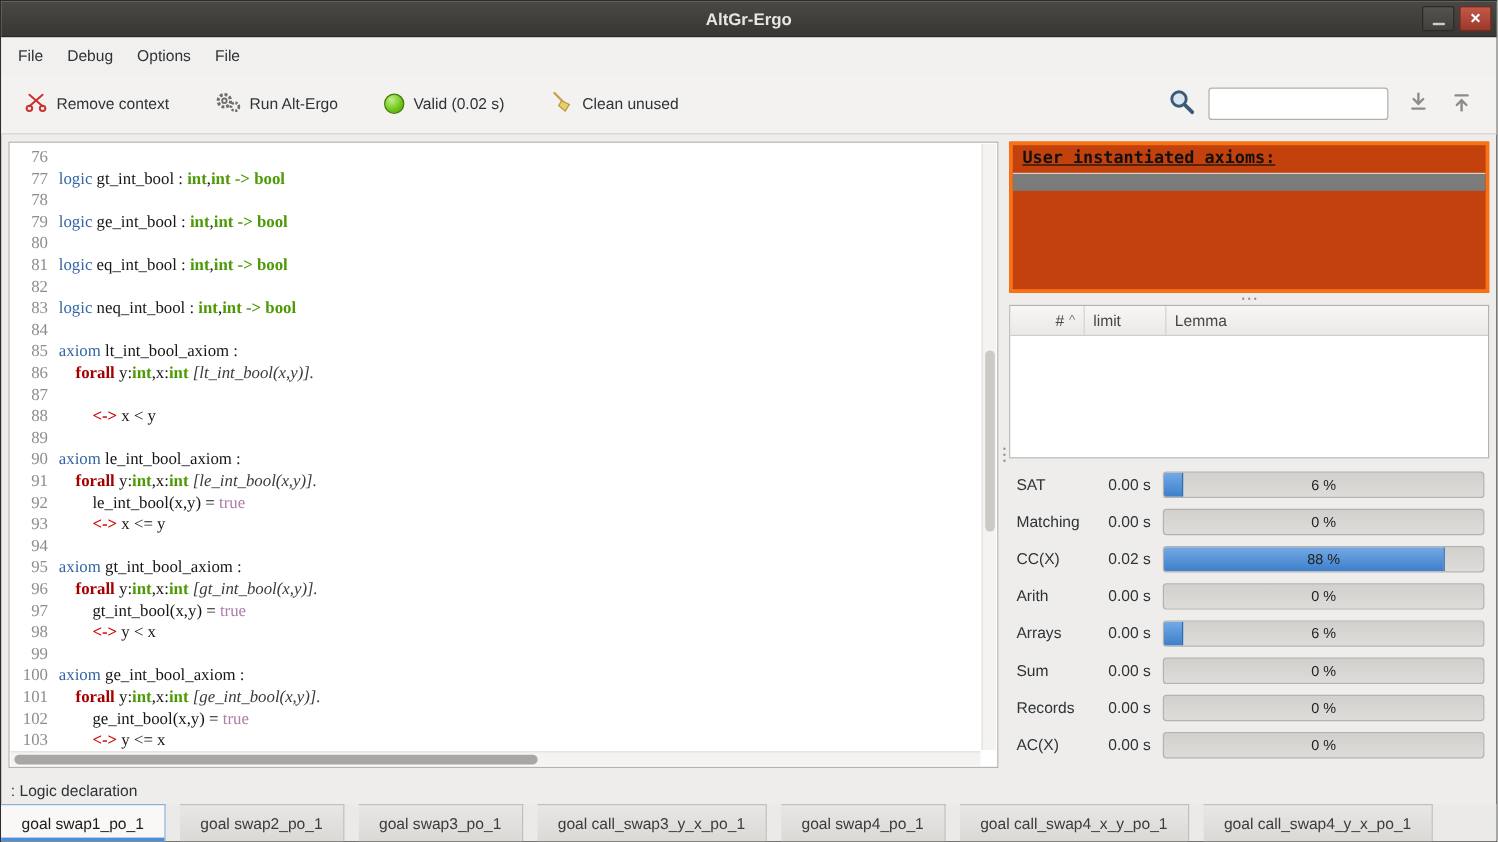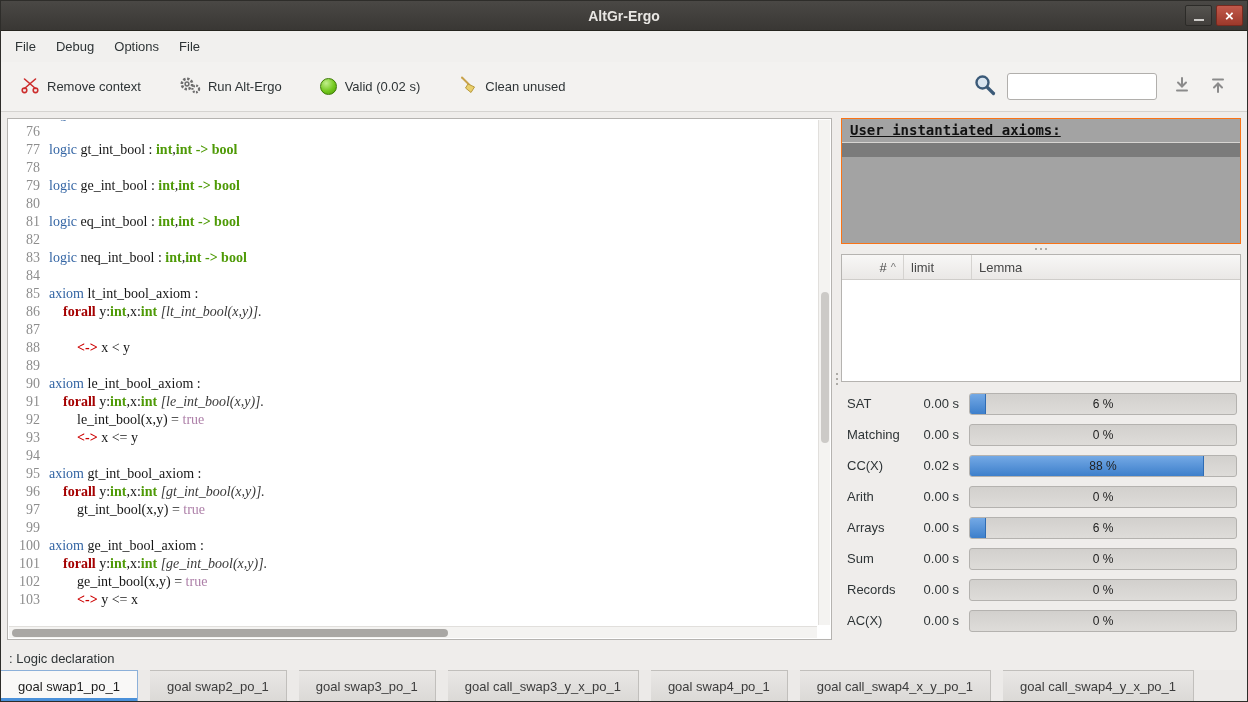--- a/index.html
+++ b/index.html
@@ -46,21 +46,21 @@
   .hscroll { position:absolute; left:1px; right:14px; bottom:1px; height:12px; background:#f4f3f1; border-top:1px solid #e1dfdc; }
   .hthumb { position:absolute; left:3px; top:2px; height:8px; width:54%; background:#a9a7a4; border-radius:4px; }
   .vscroll { position:absolute; top:1px; bottom:14px; right:1px; width:12px; background:#f4f3f1; border-left:1px solid #e1dfdc; }
   .vthumb { position:absolute; top:34%; left:2px; width:8px; height:30%; background:#cccac7; border-radius:4px; }
 
   .splitter { flex:0 0 9px; display:flex; flex-direction:column; align-items:center; justify-content:center; gap:3px; }
   .dot { width:2px; height:2px; border-radius:50%; background:#97958f; }
 
   
   .rightpane { flex:0 0 400px; display:flex; flex-direction:column; min-height:0; }
-  .axioms-box { flex:0 0 126px; background:#a3a3a3; border:1px solid #f97316; overflow:hidden; }
+  .axioms-box { flex:0 0 126px; background:#c2410c; border:3px solid #f97316; overflow:hidden; }
   .axioms-title { font-family:"DejaVu Sans Mono","Liberation Mono",monospace; font-size:14px; font-weight:bold; text-decoration:underline; padding:3px 8px 4px; border-bottom:1px solid #d7d5d2; color:#111; }
   .axioms-selected { height:14px; background:#7b7b7b; }
   .hhandle { flex:0 0 10px; display:flex; align-items:center; justify-content:center; gap:3px; }
   .table-box { flex:0 0 128px; background:#fff; border:1px solid #b5b3b0; display:flex; flex-direction:column; overflow:hidden; }
   .thead { display:flex; height:25px; flex:0 0 25px; background:linear-gradient(#f8f7f6,#eae8e6); border-bottom:1px solid #cfcdca; }
   .th { display:flex; align-items:center; padding:0 7px; border-right:1px solid #d5d3d0; color:#474747; }
   .th-num { flex:0 0 62px; justify-content:flex-end; gap:4px; }
   .th-limit { flex:0 0 68px; }
   .th-lemma { flex:1; border-right:none; }
   .sort-ind { color:#7a7a7a; font-size:11px; }
@@ -180,20 +180,21 @@
             <div class="crow"><span class="ln">88</span><span class="ctext"><span class="tok-p">        </span><span class="tok-i">&lt;-&gt;</span><span class="tok-p"> x &lt; y</span></span></div>
             <div class="crow"><span class="ln">89</span><span class="ctext"></span></div>
             <div class="crow"><span class="ln">90</span><span class="ctext"><span class="tok-k">axiom</span><span class="tok-p"> le_int_bool_axiom :</span></span></div>
             <div class="crow"><span class="ln">91</span><span class="ctext"><span class="tok-p">    </span><span class="tok-f">forall</span><span class="tok-p"> y:</span><span class="tok-t">int</span><span class="tok-p">,x:</span><span class="tok-t">int</span><span class="tok-p"> </span><span class="tok-g">[le_int_bool(x,y)].</span></span></div>
             <div class="crow"><span class="ln">92</span><span class="ctext"><span class="tok-p">        le_int_bool(x,y) = </span><span class="tok-c">true</span></span></div>
             <div class="crow"><span class="ln">93</span><span class="ctext"><span class="tok-p">        </span><span class="tok-i">&lt;-&gt;</span><span class="tok-p"> x &lt;= y</span></span></div>
             <div class="crow"><span class="ln">94</span><span class="ctext"></span></div>
             <div class="crow"><span class="ln">95</span><span class="ctext"><span class="tok-k">axiom</span><span class="tok-p"> gt_int_bool_axiom :</span></span></div>
             <div class="crow"><span class="ln">96</span><span class="ctext"><span class="tok-p">    </span><span class="tok-f">forall</span><span class="tok-p"> y:</span><span class="tok-t">int</span><span class="tok-p">,x:</span><span class="tok-t">int</span><span class="tok-p"> </span><span class="tok-g">[gt_int_bool(x,y)].</span></span></div>
             <div class="crow"><span class="ln">97</span><span class="ctext"><span class="tok-p">        gt_int_bool(x,y) = </span><span class="tok-c">true</span></span></div>
+            <div class="crow"><span class="ln">98</span><span class="ctext"><span class="tok-p">        </span><span class="tok-i">&lt;-&gt;</span><span class="tok-p"> y &lt; x</span></span></div>
             <div class="crow"><span class="ln">99</span><span class="ctext"></span></div>
             <div class="crow"><span class="ln">100</span><span class="ctext"><span class="tok-k">axiom</span><span class="tok-p"> ge_int_bool_axiom :</span></span></div>
             <div class="crow"><span class="ln">101</span><span class="ctext"><span class="tok-p">    </span><span class="tok-f">forall</span><span class="tok-p"> y:</span><span class="tok-t">int</span><span class="tok-p">,x:</span><span class="tok-t">int</span><span class="tok-p"> </span><span class="tok-g">[ge_int_bool(x,y)].</span></span></div>
             <div class="crow"><span class="ln">102</span><span class="ctext"><span class="tok-p">        ge_int_bool(x,y) = </span><span class="tok-c">true</span></span></div>
             <div class="crow"><span class="ln">103</span><span class="ctext"><span class="tok-p">        </span><span class="tok-i">&lt;-&gt;</span><span class="tok-p"> y &lt;= x</span></span></div>
           </div>
       </div>
       <div class="vscroll">
           <div class="vthumb"></div>
         </div>

